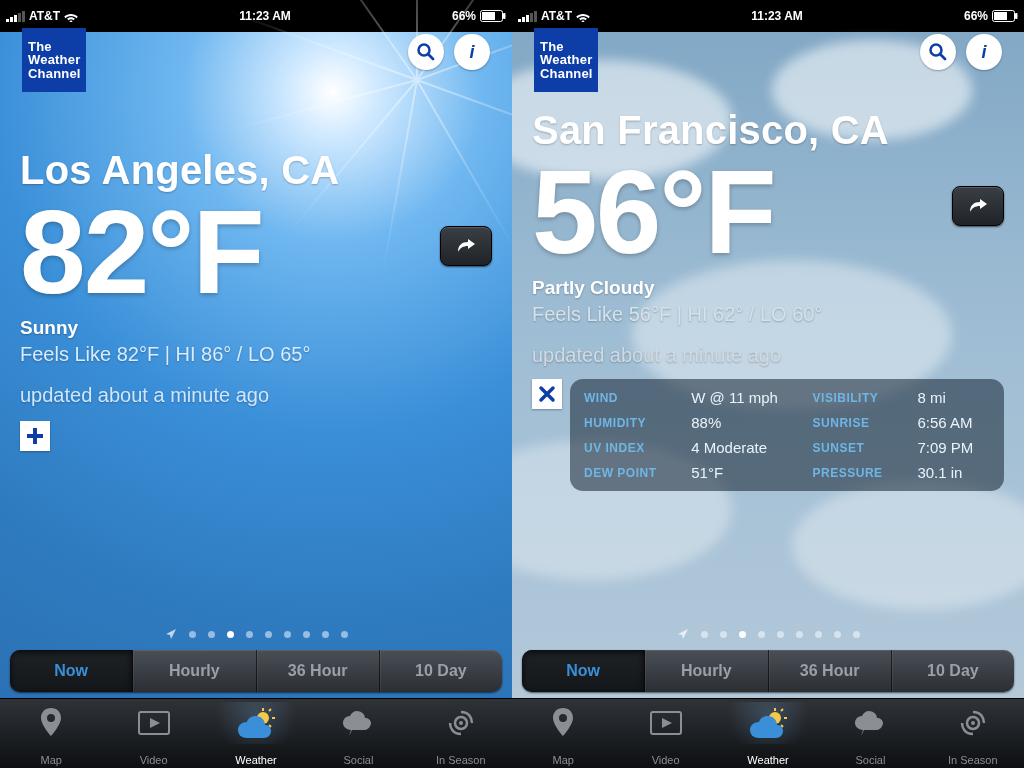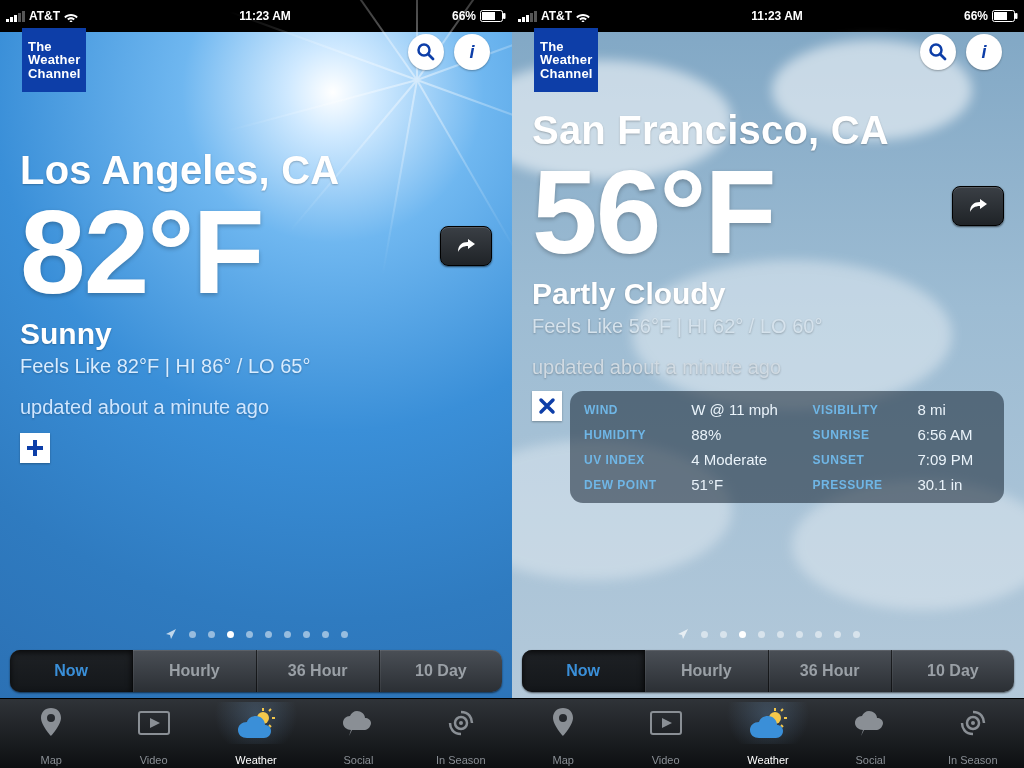--- a/index.html
+++ b/index.html
@@ -24,21 +24,21 @@
   .topbar { position:absolute; top:28px; left:0; right:0; padding:0 22px; display:flex; justify-content:space-between; align-items:flex-start; }
   .logo { width:64px; height:64px; background:#0d3ea8; display:flex; flex-direction:column; justify-content:center; padding:6px 6px; color:#fff; font-weight:700; line-height:1.05; font-size:13px; letter-spacing:0.2px; }
   .hdr-icons { display:flex; gap:10px; margin-top:6px; }
   .circlebtn { width:36px; height:36px; border-radius:50%; background:#fff; display:flex; align-items:center; justify-content:center; box-shadow:0 1px 2px rgba(0,0,0,.3); cursor:pointer; }
   
   .readout { position:absolute; left:20px; right:20px; }
   .la .readout { top: 148px; }
   .sf .readout { top: 108px; }
   .location { font-size:40px; font-weight:700; letter-spacing:0.2px; text-shadow:0 1px 2px rgba(0,0,0,.25); }
   .temp { font-size:118px; font-weight:700; line-height:1; letter-spacing:-2px; text-shadow:0 2px 4px rgba(0,0,0,.25); white-space:nowrap; }
-  .cond { font-size:30px; font-weight:600; margin-top:6px; text-shadow:0 1px 2px rgba(0,0,0,.25);}
+  .cond { font-size:19px; font-weight:600; margin-top:6px; text-shadow:0 1px 2px rgba(0,0,0,.25);}
   .feels { font-size:20px; font-weight:400; margin-top:4px; color:#d8ecff; text-shadow:0 1px 2px rgba(0,0,0,.25);}
   .sf .feels { color:#d5e2ec; }
   .updated { font-size:20px; margin-top:18px; color:#cfe6ff; text-shadow:0 1px 2px rgba(0,0,0,.25);}
   .sf .updated { color:#d0dae2; }
   .sharebtn { position:absolute; right:0; width:52px; height:40px; border-radius:8px; background:linear-gradient(#3a3f45,#1f2327); border:1px solid #000; display:flex; align-items:center; justify-content:center; box-shadow: inset 0 1px 0 rgba(255,255,255,.15), 0 1px 2px rgba(0,0,0,.6); cursor:pointer; }
   .la .sharebtn { top: 78px; }
   .sf .sharebtn { top: 78px; }
   .plusbtn { margin-top:14px; width:30px; height:30px; background:#fff; display:flex; align-items:center; justify-content:center; cursor:pointer; box-shadow:0 1px 2px rgba(0,0,0,.3); }
   .closebtn { width:30px; height:30px; background:#fff; display:flex; align-items:center; justify-content:center; cursor:pointer; box-shadow:0 1px 2px rgba(0,0,0,.3); }
   

